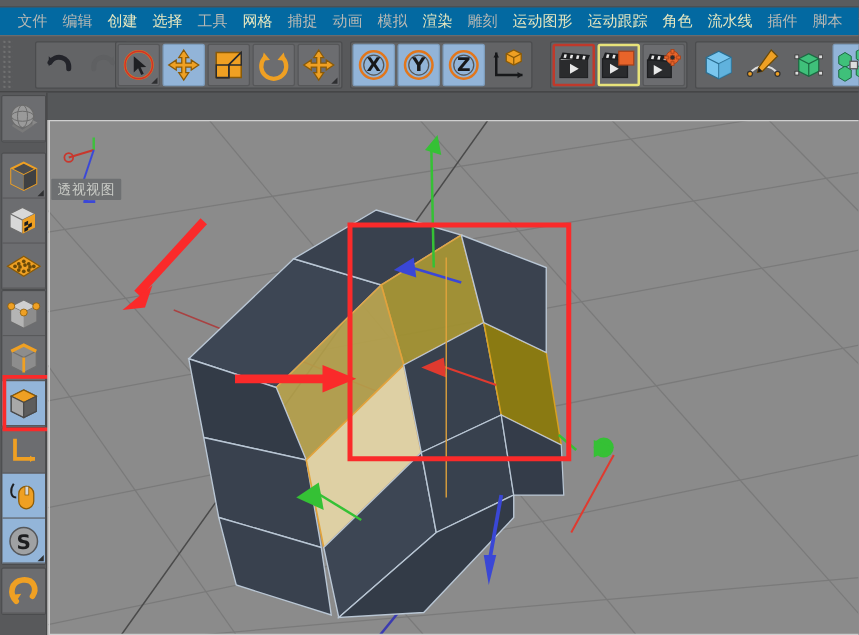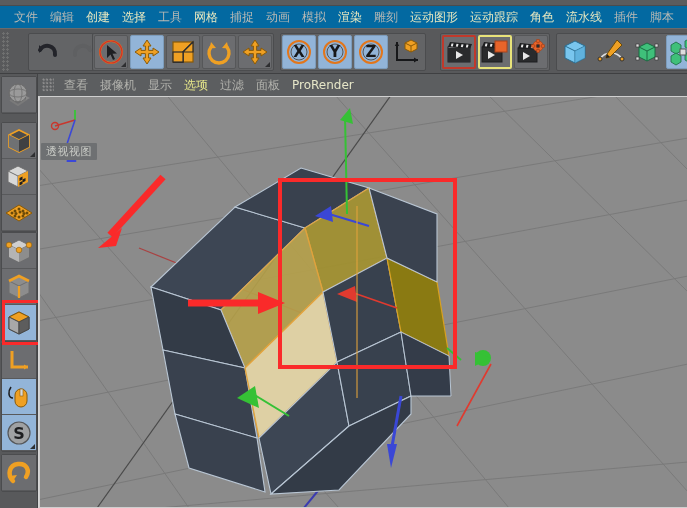--- a/index.html
+++ b/index.html
@@ -532,30 +532,20 @@
             <path d="M8 22 C2 16, 4 6, 13 5 C22 4, 25 12, 21 18" stroke="#efa023" stroke-width="4.5" fill="none" stroke-linecap="round"></path>
             <path d="M8 22 L4 17 L12 16 Z" fill="#efa023"></path>
           </svg>
         </span>
       </div>
     </div>
   </div>
 
   <div class="redhl" style="left:2px; top:300px; width:73px; height:45px;"></div>
 
-  <div class="vpmenu">
-    <span class="vpgrip"></span>
-    <span class="menu-item">查看</span>
-    <span class="menu-item">摄像机</span>
-    <span class="menu-item">显示</span>
-    <span class="menu-item hl">选项</span>
-    <span class="menu-item">过滤</span>
-    <span class="menu-item">面板</span>
-    <span class="menu-item pr">ProRender</span>
-  </div>
 
   <div class="viewport">
 
     <svg width="649" height="412" viewBox="0 0 649 412">
 
       <rect x="0" y="0" width="649" height="412" fill="#8b8b8b"></rect>
 
       <g stroke="#7a7a7a" stroke-width="1" fill="none">
 
         <path d="M-40 96 L649 -14"></path>

